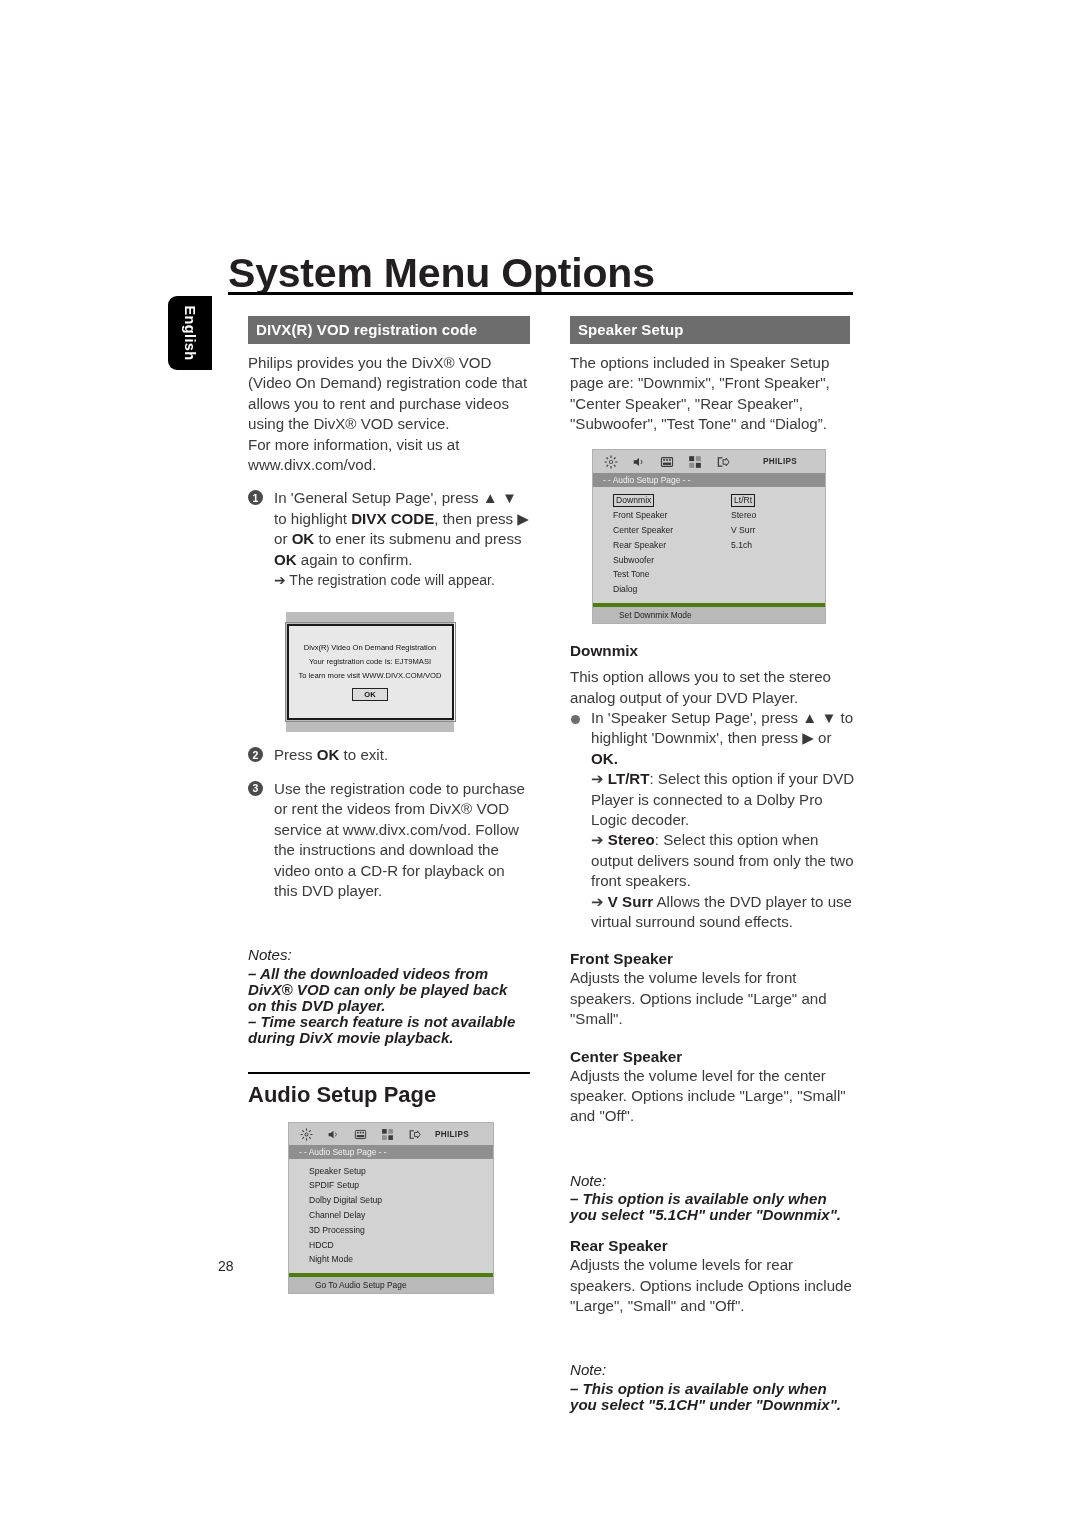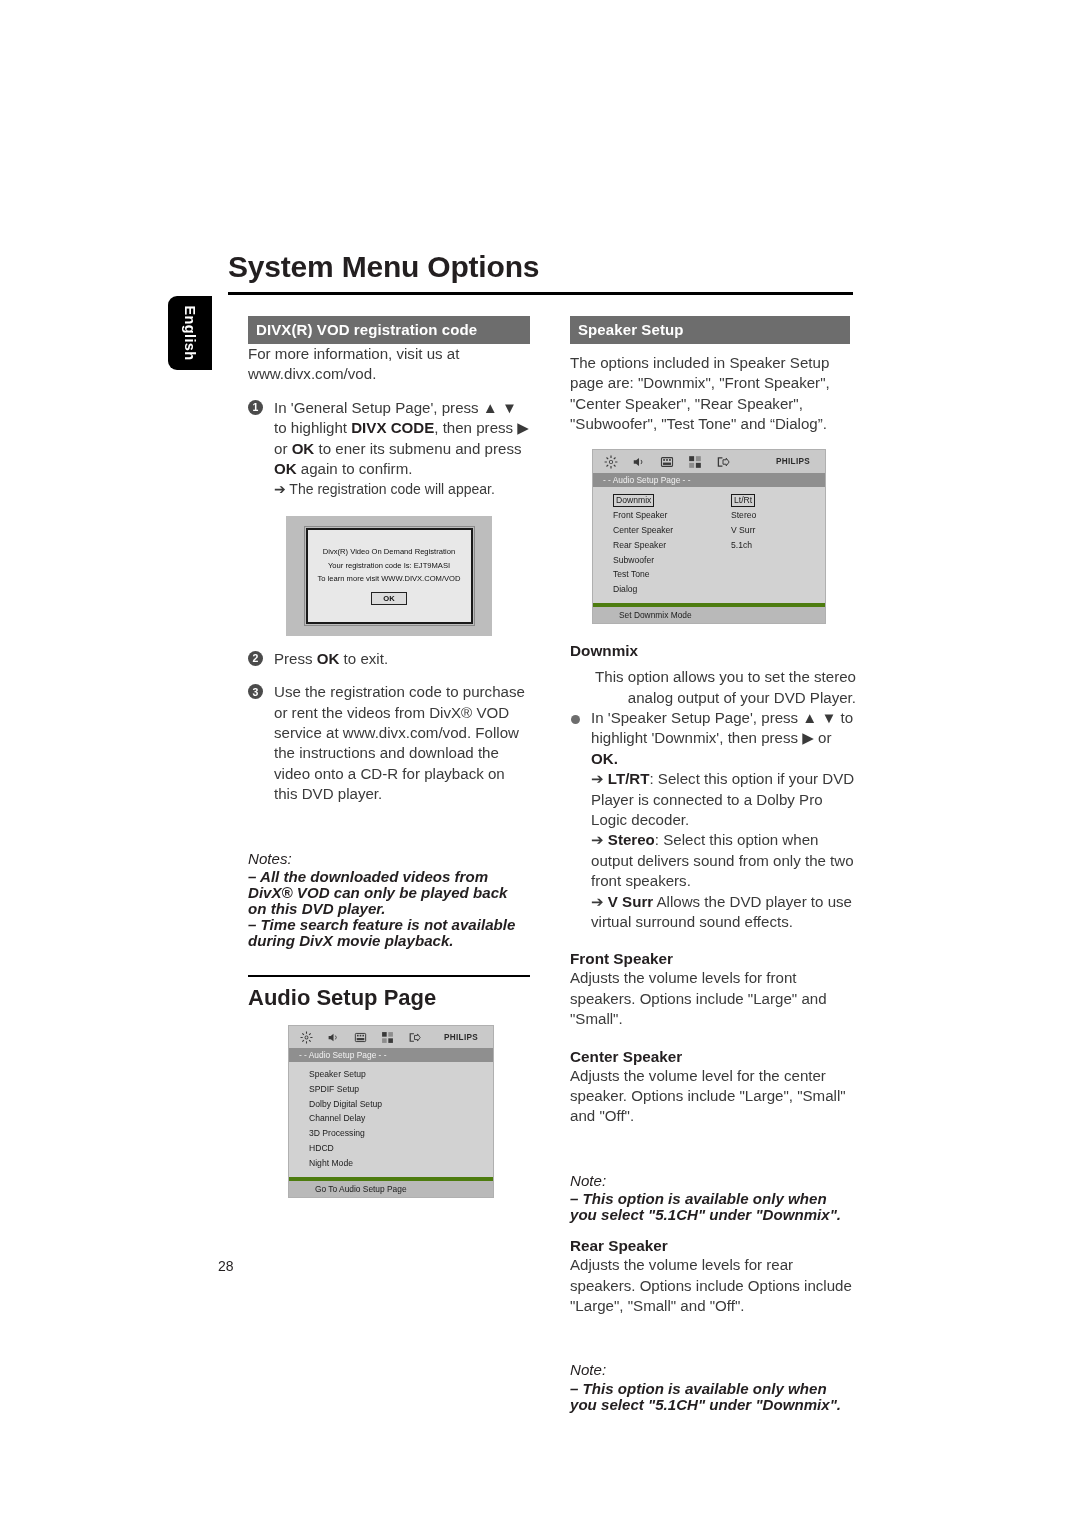--- a/index.html
+++ b/index.html
@@ -10,67 +10,67 @@
 
   
   .lang-tab{position:absolute;left:168px;top:296px;width:44px;height:74px;
             background:#000;border-radius:9px 0 0 9px;}
   .lang-tab span{position:absolute;left:50%;top:50%;
                  transform:translate(-50%,-50%) rotate(90deg);
                  color:#fff;font-weight:bold;font-size:14.5px;
                  letter-spacing:.4px;white-space:nowrap;}
 
   
-  .title{position:absolute;left:228px;top:250px;font-size:30px;font-weight:bold;
+  .title{position:absolute;left:228px;top:250px;font-size:41px;font-weight:bold;
          letter-spacing:-.2px;}
   .title-rule{position:absolute;left:228px;top:292px;width:625px;height:3px;background:#000;}
 
   
   .colL{position:absolute;left:248px;top:316px;width:282px;}
   .colR{position:absolute;left:570px;top:316px;width:286px;}
 
   .band{background:#6d6d6d;color:#fff;font-weight:bold;font-size:15px;
         padding:5px 8px 6px 8px;letter-spacing:.1px;}
   .band.wide{width:264px;}
 
   p{margin:0;font-size:15.1px;line-height:20.4px;color:#3a3a3a;}
   .body{margin-top:9px;}
   .gap{margin-top:15px;}
-  .sm-gap{margin-top:7px;text-align:right;}
+  .sm-gap{margin-top:7px;}
 
   b,.b{font-weight:bold;color:#231f20;}
   .note-h{font-style:italic;font-size:15.1px;color:#231f20;font-weight:normal;margin-top:44px;}
   .note-b{font-style:italic;font-weight:bold;font-size:15.1px;line-height:16px;color:#231f20;}
 
   .sub-h{font-weight:bold;font-size:15.3px;color:#231f20;margin-top:18px;}
   .sub-h.tight{margin-top:14px;}
 
   
   .step{position:relative;padding-left:26px;margin-top:13px;}
   .step .num{position:absolute;left:0;top:2px;width:15px;height:15px;border-radius:50%;
              background:#4b4b4b;color:#fff;font-size:10.5px;font-weight:bold;
              display:flex;align-items:center;justify-content:center;}
   .bullet{position:relative;padding-left:21px;}
   .bullet .dot{position:absolute;left:1px;top:7px;width:9px;height:9px;border-radius:50%;
                background:#6d6d6d;}
   .arrow{font-size:14px;}
 
   
-  .divx-fig{margin-top:16px;margin-left:38px;width:206px;height:120px;background:#bdbdbd;
+  .divx-fig{margin-top:22px;margin-left:38px;width:168px;height:120px;background:#bdbdbd;
             display:flex;align-items:center;justify-content:center;}
   .divx-win{width:163px;height:92px;background:#e8e8e8;border:2px solid #1a1a1a;
             outline:1px solid #8a8a8a;outline-offset:1px;
             display:flex;flex-direction:column;align-items:center;justify-content:center;}
   .divx-win div{font-size:7.6px;color:#111;line-height:9px;margin:2.4px 0;text-align:center;}
   .divx-ok{margin-top:6px !important;border:1px solid #222;background:#dcdcdc;
            padding:1px 11px;font-size:7.6px;font-weight:bold;}
 
   
   .osd{background:#c9c9c9;border:1px solid #b0b0b0;}
-  .osd-icons{display:flex;align-items:center;gap:14px;padding:5px 15px 4px 11px;
+  .osd-icons{display:flex;align-items:center;gap:14px;padding:5px 28px 4px 11px;
              background:#c9c9c9;}
   .osd-icons .ph{margin-left:auto;font-size:8.2px;font-weight:bold;letter-spacing:.3px;
                  color:#2b2b2b;}
   .osd-bar{background:#8f8f8f;color:#f2f2f2;font-size:8.4px;padding:2px 10px;}
   .osd-body{background:#d2d2d2;padding:5px 0 6px 0;position:relative;}
   .osd-row{font-size:8.6px;color:#1c1c1c;padding:1.9px 0 1.9px 20px;line-height:11px;}
   .osd-foot{background:#b9b9b9;color:#1c1c1c;font-size:8.4px;padding:3px 26px;
             border-top:4px solid #4d7c0f;}
   .osd-sel{display:inline-block;border:1px solid #1a1a1a;background:#d2d2d2;
            padding:0 2px;}
@@ -101,20 +101,21 @@
     <span>English</span>
   </div>
 
   <div class="title">System Menu Options</div>
   <div class="title-rule"></div>
 
   <div class="colL">
 
     <div class="band">DIVX(R) VOD registration code</div>
 
+    <p class="body">Philips provides you the DivX® VOD (Video On Demand) registration code that allows you to rent and purchase videos using the DivX® VOD service.</p>
     <p>For more information, visit us at www.divx.com/vod.</p>
 
     <div class="step">
       <span class="num">1</span>
       <p><span>In 'General Setup Page', press ▲ ▼ to highlight</span>
         <b>DIVX CODE</b><span>, then press ▶ or </span><b>OK</b><span> to ener its submenu and press </span><b>OK</b><span> again to confirm.</span></p>
       <p class="arrow">➔ The registration code will appear.</p>
     </div>
 
     <div class="divx-fig">

